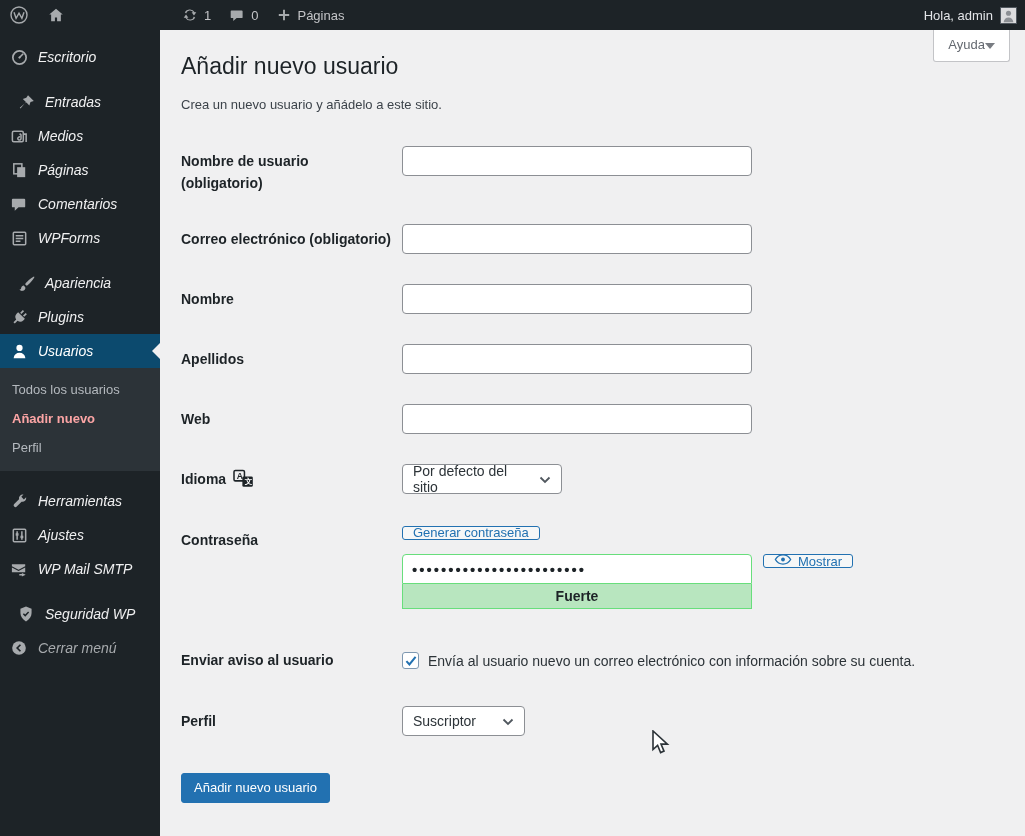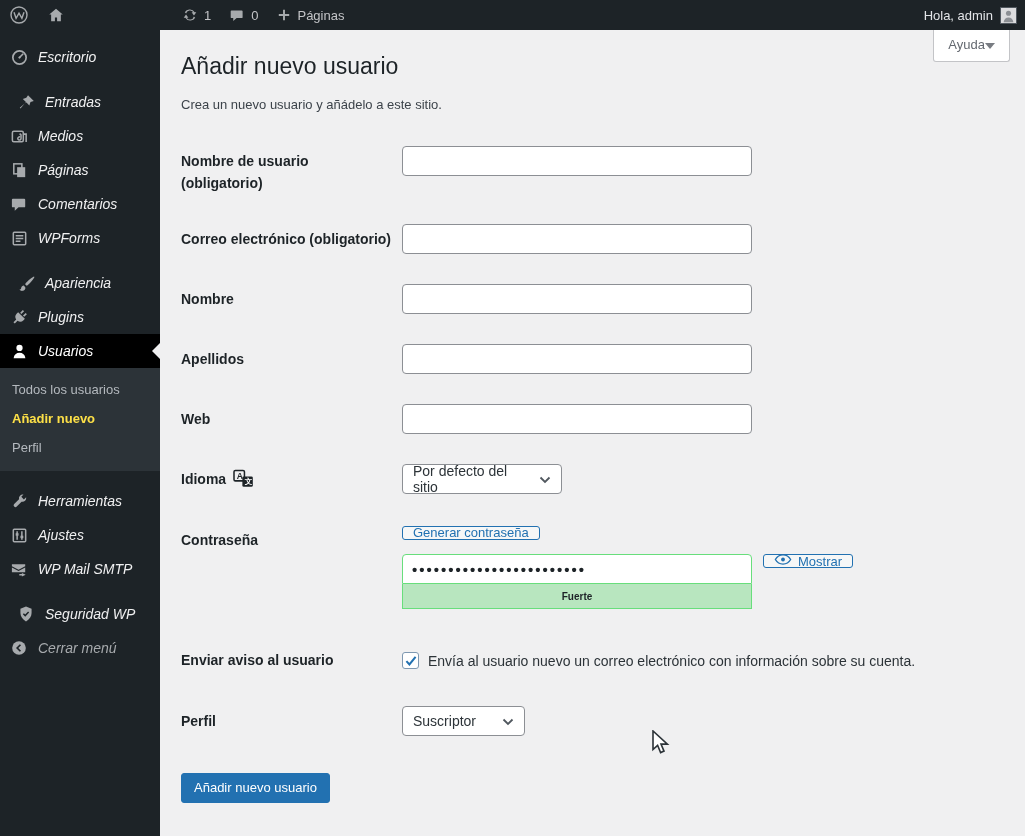--- a/index.html
+++ b/index.html
@@ -36,32 +36,32 @@
   }
   .menu-item {
     display: flex; align-items: center; gap: 9px;
     padding: 7px 8px 7px 9px; height: 34px;
     font-size: 14px; cursor: pointer; position: relative;
   }
   .menu-item .mi-icon { width: 20px; height: 20px; color: #a7aaad; flex: 0 0 20px; display:flex; align-items:center; justify-content:center; }
   .menu-item .mi-label { color: #f0f0f1; white-space: nowrap; font-style: italic; }
   .menu-item.group-start { margin-top: 11px; margin-left: 7px; }
   .menu-item.group-start-lg { margin-top: 13px; }
-  .menu-item.active { background: #000000; }
+  .menu-item.active { background: #0c4a6e; }
   .menu-item.active .mi-icon { color: #fff; }
   .menu-item.active .mi-label { color: #fff; }
   .menu-item.active::after {
     content: ""; position: absolute; right: 0; top: 50%; margin-top: -8px;
     border-top: 8px solid transparent; border-bottom: 8px solid transparent;
     border-right: 8px solid #f0f0f1;
   }
   .menu-item.collapse .mi-label { color: #a7aaad; }
   .submenu { background: #2c3338; padding: 7px 0 9px; }
   .submenu-item { padding: 7px 12px; font-size: 13px; color: #b4b9be; cursor: pointer; }
-  .submenu-item.current { color: #fde047; font-weight: bold; }
+  .submenu-item.current { color: #fca5a5; font-weight: bold; }
 
   
   .content { position: absolute; top: 30px; left: 160px; right: 0; bottom: 0; background: #f0f0f1; padding: 0 20px 0 21px; }
   .help-btn {
     position: absolute; top: 0; right: 15px;
     background: #fff; border: 1px solid #c3c4c7; border-top: none;
     border-radius: 0 0 3px 3px;
     padding: 7px 14px 9px; font-size: 13px; color: #646970;
     display: flex; align-items: center; gap: 0; cursor: pointer;
     font-family: "Liberation Sans", sans-serif;
@@ -104,21 +104,21 @@
   .pw-box { width: 350px; }
   .pw-input {
     width: 350px; height: 30px; border: 1px solid #68de7c; border-radius: 4px 4px 0 0;
     background: #fff; display: flex; align-items: center; padding: 0 9px;
     font-size: 15px; font-weight: bold; letter-spacing: 2px; color: #1d2327; cursor: text;
   }
   .pw-strength {
     width: 350px; height: 25px; background: #b8e6bf;
     border: 1px solid #68de7c; border-top: none;
     display: flex; align-items: center; justify-content: center;
-    font-size: 10px; font-weight: bold; color: #1d2327;
+    font-size: 14px; font-weight: bold; color: #1d2327;
   }
   .checkbox-row { display: flex; align-items: center; margin-bottom: 29px; }
   .checkbox-row .form-label { padding-top: 0; }
   .cb-field { display: flex; align-items: flex-end; gap: 9px; font-size: 14px; color: #2c3338; }
   .checkbox {
     width: 17px; height: 17px; background: #fff; border: 1px solid #7e98b1; border-radius: 3px;
     display: flex; align-items: center; justify-content: center; cursor: pointer; flex: 0 0 17px;
   }
   .submit-row { margin-top: 37px; }
 

